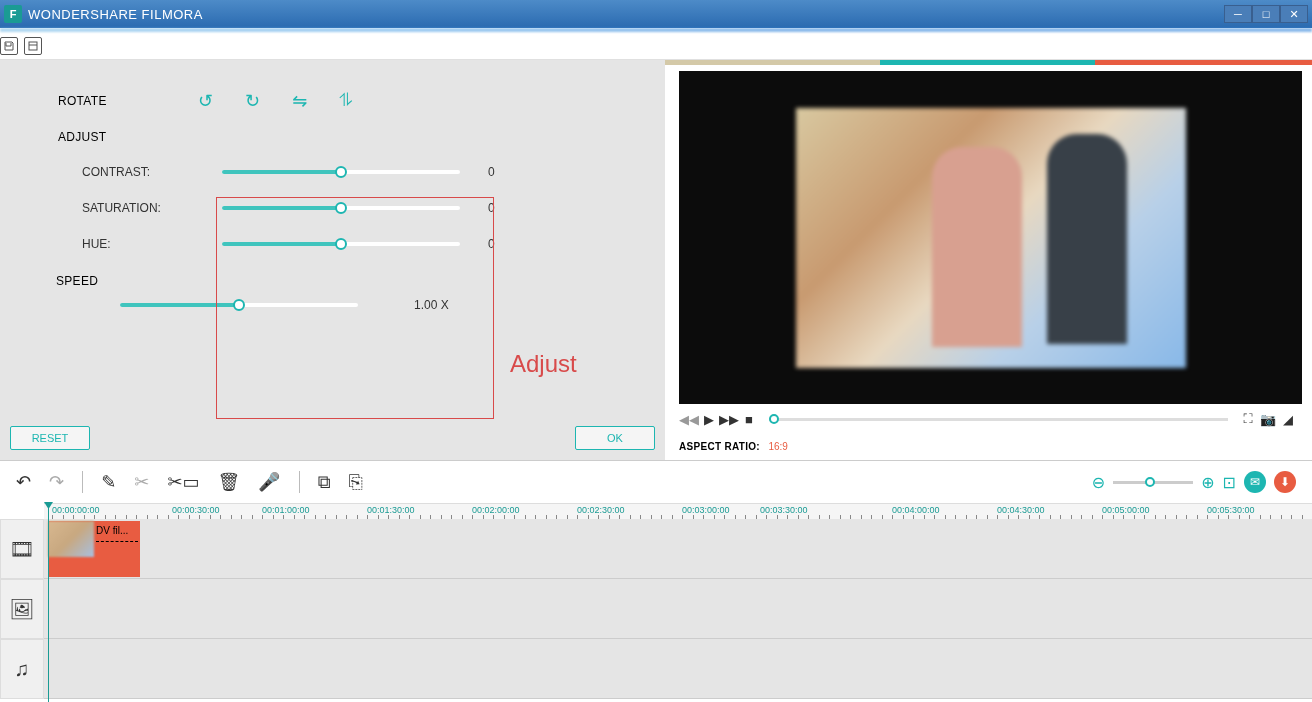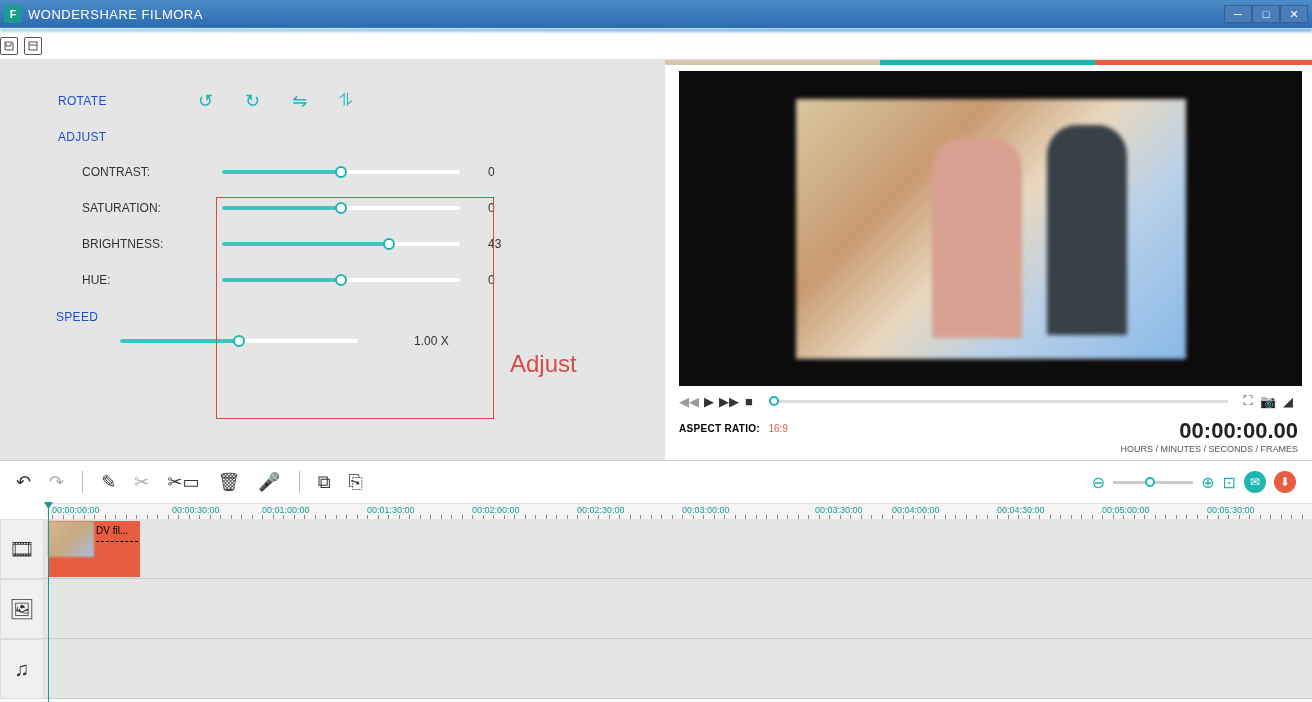--- a/index.html
+++ b/index.html
@@ -23,21 +23,21 @@
 
 .colored-strip { height: 5px; display: flex; }
 .colored-strip div:nth-child(1){ flex:0 0 215px; background:#d4c9a8; }
 .colored-strip div:nth-child(2){ flex:0 0 215px; background:#1db6b1; }
 .colored-strip div:nth-child(3){ flex:1; background:#e85c41; }
 
 .main { display: flex; height: 400px; }
 .left-panel { width: 665px; background: #e5e5e5; padding: 30px 0 0 0; position: relative; }
 .right-panel { flex: 1; background: #fff; display: flex; flex-direction: column; }
 
-.section-label { font-size: 12px; color: #1d4ed8; letter-spacing: 0.3px; }
+.section-label { font-size: 12px; color: #000000; letter-spacing: 0.3px; }
 .rotate-row { display: flex; align-items: center; padding-left: 58px; margin-bottom: 18px; }
 .rotate-row .section-label { width: 140px; }
 .rotate-icons { display: flex; gap: 32px; }
 .rotate-icon { color: #1db6b1; font-size: 18px; cursor: pointer; }
 
 .adjust-label { padding-left: 58px; margin-bottom: 10px; }
 .adjust-box { position: absolute; left: 216px; top: 137px; width: 278px; height: 222px; border: 1.5px solid #d84a4a; pointer-events: none; }
 
 .slider-row { display: flex; align-items: center; height: 36px; padding-left: 82px; }
 .slider-label { width: 140px; font-size: 12px; color: #333; }
@@ -159,29 +159,20 @@
     <div class="slider-row">
       <div class="slider-label">SATURATION:</div>
       <div class="slider-track">
           <div class="bg"></div>
           <div class="fill" style="width:50%"></div>
           <div class="thumb" style="left:50%"></div>
         </div>
       <div class="slider-val">0</div>
     </div>
     <div class="slider-row">
-      <div class="slider-label">BRIGHTNESS:</div>
-      <div class="slider-track">
-          <div class="bg"></div>
-          <div class="fill" style="width:70%"></div>
-          <div class="thumb" style="left:70%"></div>
-        </div>
-      <div class="slider-val">43</div>
-    </div>
-    <div class="slider-row">
       <div class="slider-label">HUE:</div>
       <div class="slider-track">
           <div class="bg"></div>
           <div class="fill" style="width:50%"></div>
           <div class="thumb" style="left:50%"></div>
         </div>
       <div class="slider-val">0</div>
     </div>
 
     <div class="speed-label section-label">SPEED</div>
@@ -190,20 +181,24 @@
           <div class="bg"></div>
           <div class="fill" style="width:50%"></div>
           <div class="thumb" style="left:50%"></div>
         </div>
       <div class="slider-val" style="margin-left:28px">1.00 X</div>
     </div>
 
     <div class="adjust-box"></div>
     <div class="annot">Adjust</div>
 
+    <div class="btn-row">
+      <div class="dlg-btn">RESET</div>
+      <div class="dlg-btn">OK</div>
+    </div>
   </div>
 
   <div class="right-panel">
     <div class="colored-strip">
         <div></div>
         <div></div>
         <div></div>
       </div>
     <div class="preview-area">
       <div class="preview-img"></div>
@@ -217,24 +212,20 @@
           <div class="pb-thumb"></div>
         </div>
       <div class="pb-icon">⛶</div>
       <div class="pb-icon">📷</div>
       <div class="pb-icon">◢</div>
     </div>
     <div class="info-row">
       <div>
         <span class="ar-label">ASPECT RATIO:</span>
         <span class="ar-val">16:9</span>
-      </div>
-      <div class="tc">
-        <div class="tc-big">00:00:00.00</div>
-        <div class="tc-small">HOURS / MINUTES / SECONDS / FRAMES</div>
       </div>
     </div>
   </div>
 </div>
 
 <div class="timeline-area">
   <div class="tl-toolbar">
     <div class="tl-tool">↶</div>
     <div class="tl-tool dis">↷</div>
     <div class="tl-sep"></div>
@@ -330,21 +321,21 @@
         <div class="ruler-tick" style="left: 638px;"></div>
         <div class="ruler-tick" style="left: 648.5px;"></div>
         <div class="ruler-tick" style="left: 659px;"></div>
         <div class="ruler-tick" style="left: 669.5px;"></div>
         <div class="ruler-tick" style="left: 680px;"></div>
         <div class="ruler-tick" style="left: 690.5px;"></div>
         <div class="ruler-tick" style="left: 701px;"></div>
         <div class="ruler-tick" style="left: 711.5px;"></div>
         <div class="ruler-tick" style="left: 722px;"></div>
         <div class="ruler-tick" style="left: 732.5px;"></div>
-        <div class="ruler-mark" style="left: 771px; text-align: right;">00:03:30:00</div>
+        <div class="ruler-mark" style="left: 716px; text-align: right;">00:03:30:00</div>
         <div class="ruler-tick" style="left: 743px;"></div>
         <div class="ruler-tick" style="left: 753.5px;"></div>
         <div class="ruler-tick" style="left: 764px;"></div>
         <div class="ruler-tick" style="left: 774.5px;"></div>
         <div class="ruler-tick" style="left: 785px;"></div>
         <div class="ruler-tick" style="left: 795.5px;"></div>
         <div class="ruler-tick" style="left: 806px;"></div>
         <div class="ruler-tick" style="left: 816.5px;"></div>
         <div class="ruler-tick" style="left: 827px;"></div>
         <div class="ruler-tick" style="left: 837.5px;"></div>

